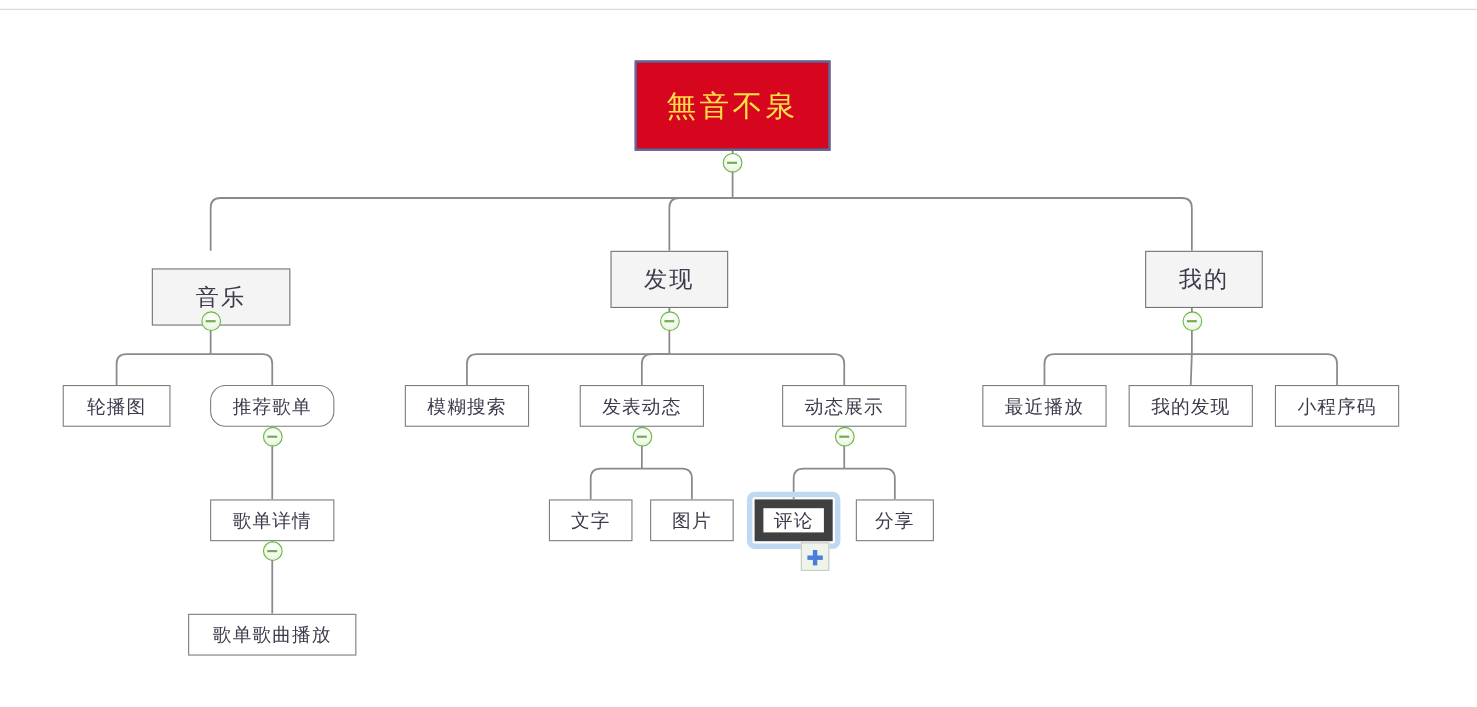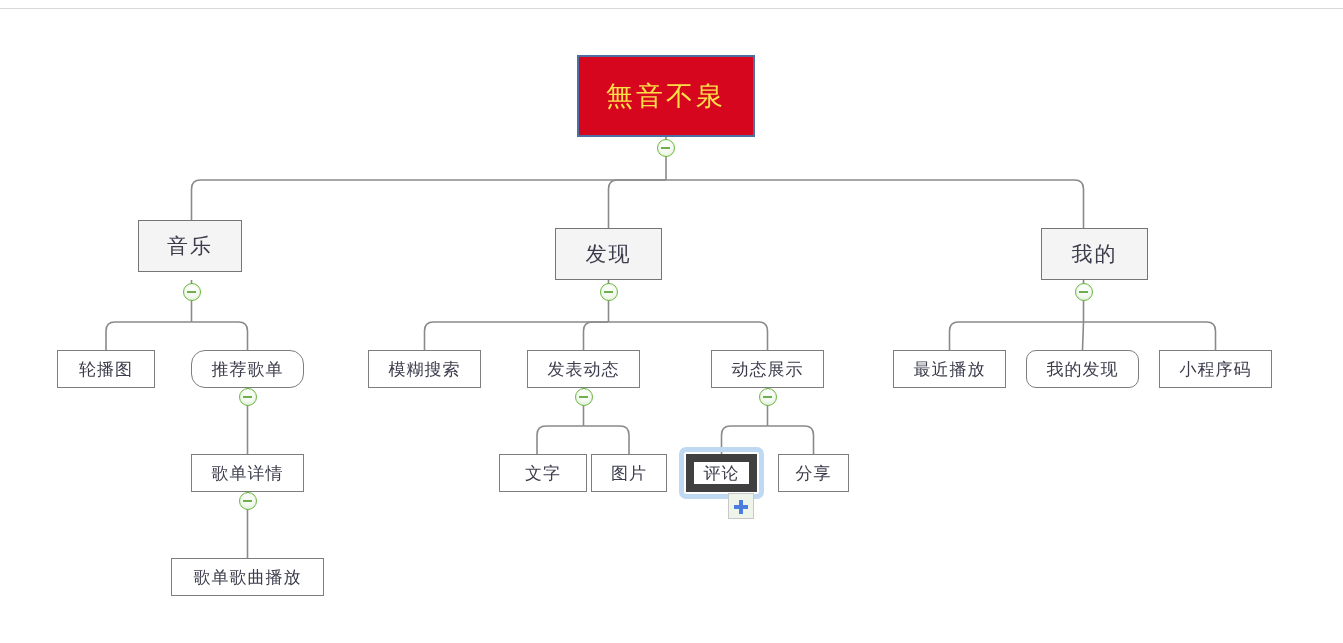--- a/index.html
+++ b/index.html
@@ -147,36 +147,36 @@
       <path d="M 767.5 426 L 804.5 426 Q 813.5 426 813.5 435 L 813.5 454" fill="none" stroke="#8a8a8a" stroke-width="1.6" stroke-linecap="butt"></path>
       <path d="M 1083.5 280 L 1083.5 322" fill="none" stroke="#8a8a8a" stroke-width="1.6" stroke-linecap="butt"></path>
       <path d="M 1083.5 322 L 958.5 322 Q 949.5 322 949.5 331 L 949.5 350" fill="none" stroke="#8a8a8a" stroke-width="1.6" stroke-linecap="butt"></path>
       <path d="M 1083.5 322 L 1082.5 350" fill="none" stroke="#8a8a8a" stroke-width="1.6" stroke-linecap="butt"></path>
       <path d="M 1083.5 322 L 1206.5 322 Q 1215.5 322 1215.5 331 L 1215.5 350" fill="none" stroke="#8a8a8a" stroke-width="1.6" stroke-linecap="butt"></path>
     </svg>
 
   <div id="nodes">
       <div class="sel-halo" style="left: 679px; top: 447px; width: 85px; height: 52px; border-color: rgb(191, 217, 242);"></div>
       <div class="node root" style="left: 577px; top: 55px; width: 178px; height: 82px;">無音不泉</div>
-      <div class="node branch" style="left: 138px; top: 220px; width: 104px; height: 52px; text-align: center;">音乐</div>
+      <div class="node branch" style="left: 138px; top: 244px; width: 126px; height: 52px; text-align: center;">音乐</div>
       <div class="node branch" style="left: 555px; top: 228px; width: 107px; height: 52px;">发现</div>
       <div class="node branch" style="left: 1030px; top: 228px; width: 107px; height: 52px; margin-left: 11px;">我的</div>
       <div class="node leaf" style="left: 57px; top: 350px; width: 98px; height: 38px;">轮播图</div>
       <div class="node leaf" style="left: 191px; top: 350px; width: 113px; height: 38px; border-radius: 14px;">推荐歌单</div>
       <div class="node leaf" style="left: 191px; top: 454px; width: 113px; height: 38px;">歌单详情</div>
       <div class="node leaf" style="left: 171px; top: 558px; width: 153px; height: 38px;">歌单歌曲播放</div>
       <div class="node leaf" style="left: 368px; top: 350px; width: 113px; height: 38px;">模糊搜索</div>
       <div class="node leaf" style="left: 527px; top: 350px; width: 113px; height: 38px;">发表动态</div>
-      <div class="node leaf" style="left: 499px; top: 454px; width: 88px; height: 38px; text-align: center;">文字</div>
+      <div class="node leaf" style="left: 499px; top: 454px; width: 76px; height: 38px; text-align: center;">文字</div>
       <div class="node leaf" style="left: 591px; top: 454px; width: 76px; height: 38px;">图片</div>
       <div class="node leaf" style="left: 711px; top: 350px; width: 113px; height: 38px;">动态展示</div>
       <div class="node leaf selected" style="left: 686px; top: 454px; width: 71px; height: 38px;">评论</div>
       <div class="node leaf" style="left: 778px; top: 454px; width: 71px; height: 38px;">分享</div>
       <div class="node leaf" style="left: 893px; top: 350px; width: 113px; height: 38px;">最近播放</div>
-      <div class="node leaf" style="left: 1026px; top: 350px; width: 113px; height: 38px; border-radius: 10px;">我的发现</div>
+      <div class="node leaf" style="left: 1026px; top: 350px; width: 113px; height: 38px;">我的发现</div>
       <div class="node leaf" style="left: 1159px; top: 350px; width: 113px; height: 38px;">小程序码</div>
       <div class="toggle" style="left: 657px; top: 139px;"></div>
       <div class="toggle" style="left: 183px; top: 283px;"></div>
       <div class="toggle" style="left: 600px; top: 283px;"></div>
       <div class="toggle" style="left: 1075px; top: 283px;"></div>
       <div class="toggle" style="left: 239px; top: 388px;"></div>
       <div class="toggle" style="left: 239px; top: 492px;"></div>
       <div class="toggle" style="left: 575px; top: 388px;"></div>
       <div class="toggle" style="left: 759px; top: 388px;"></div>
       <div class="add-btn" style="left: 728px; top: 493px;">

